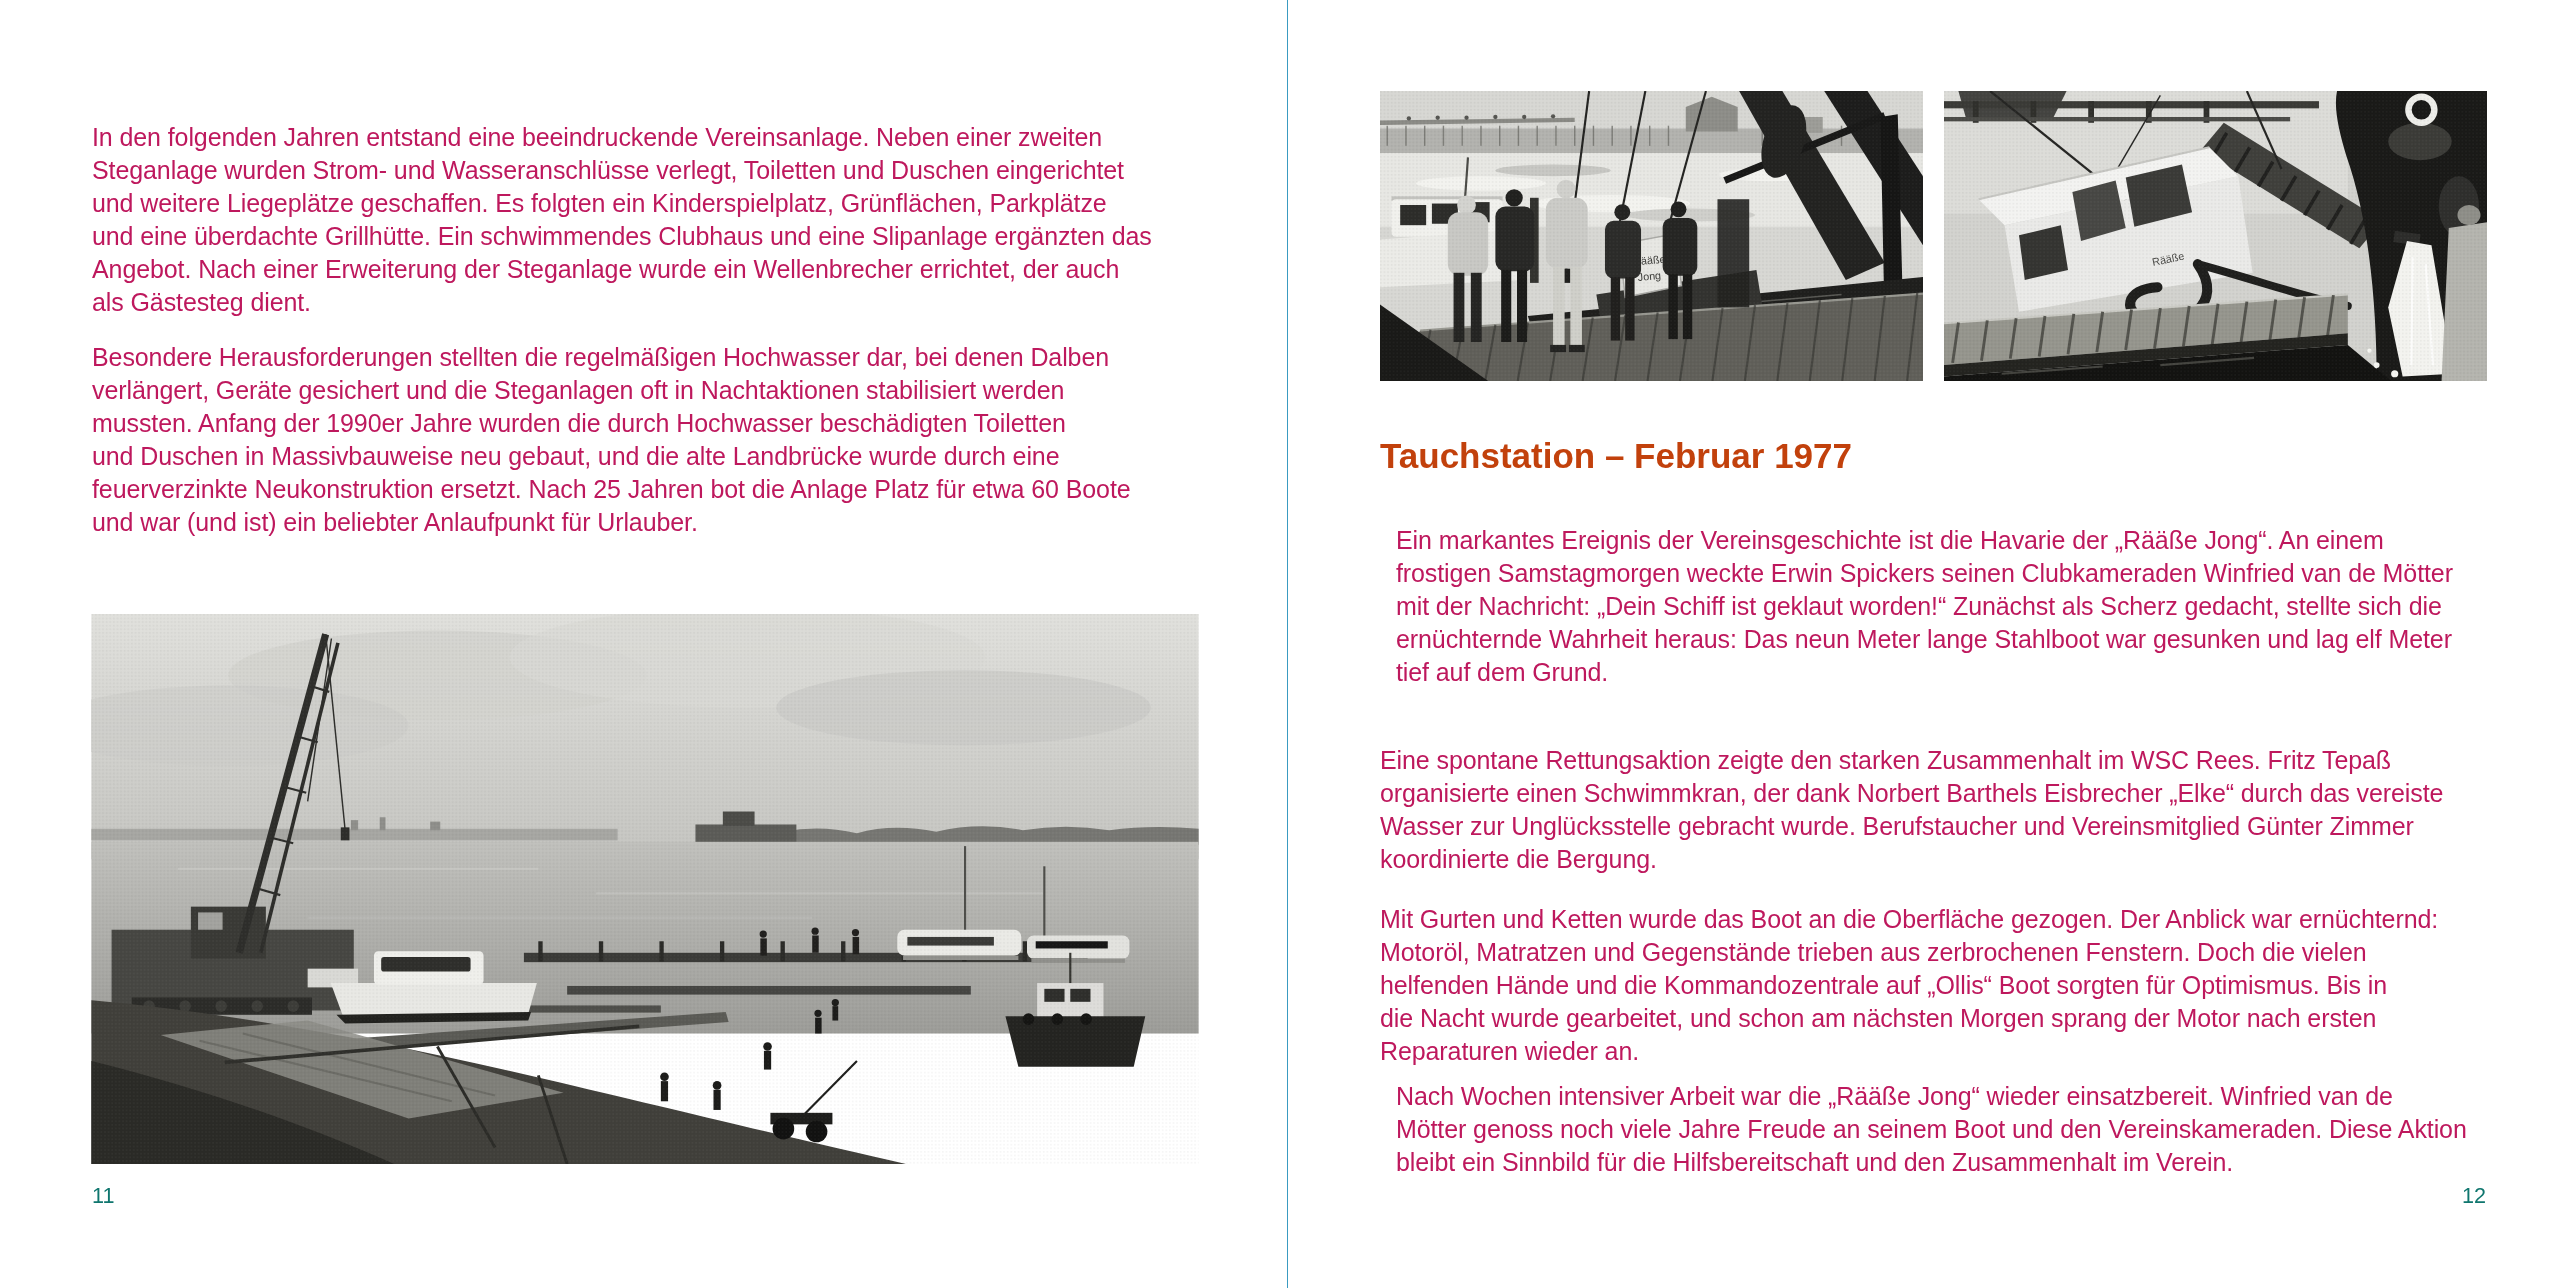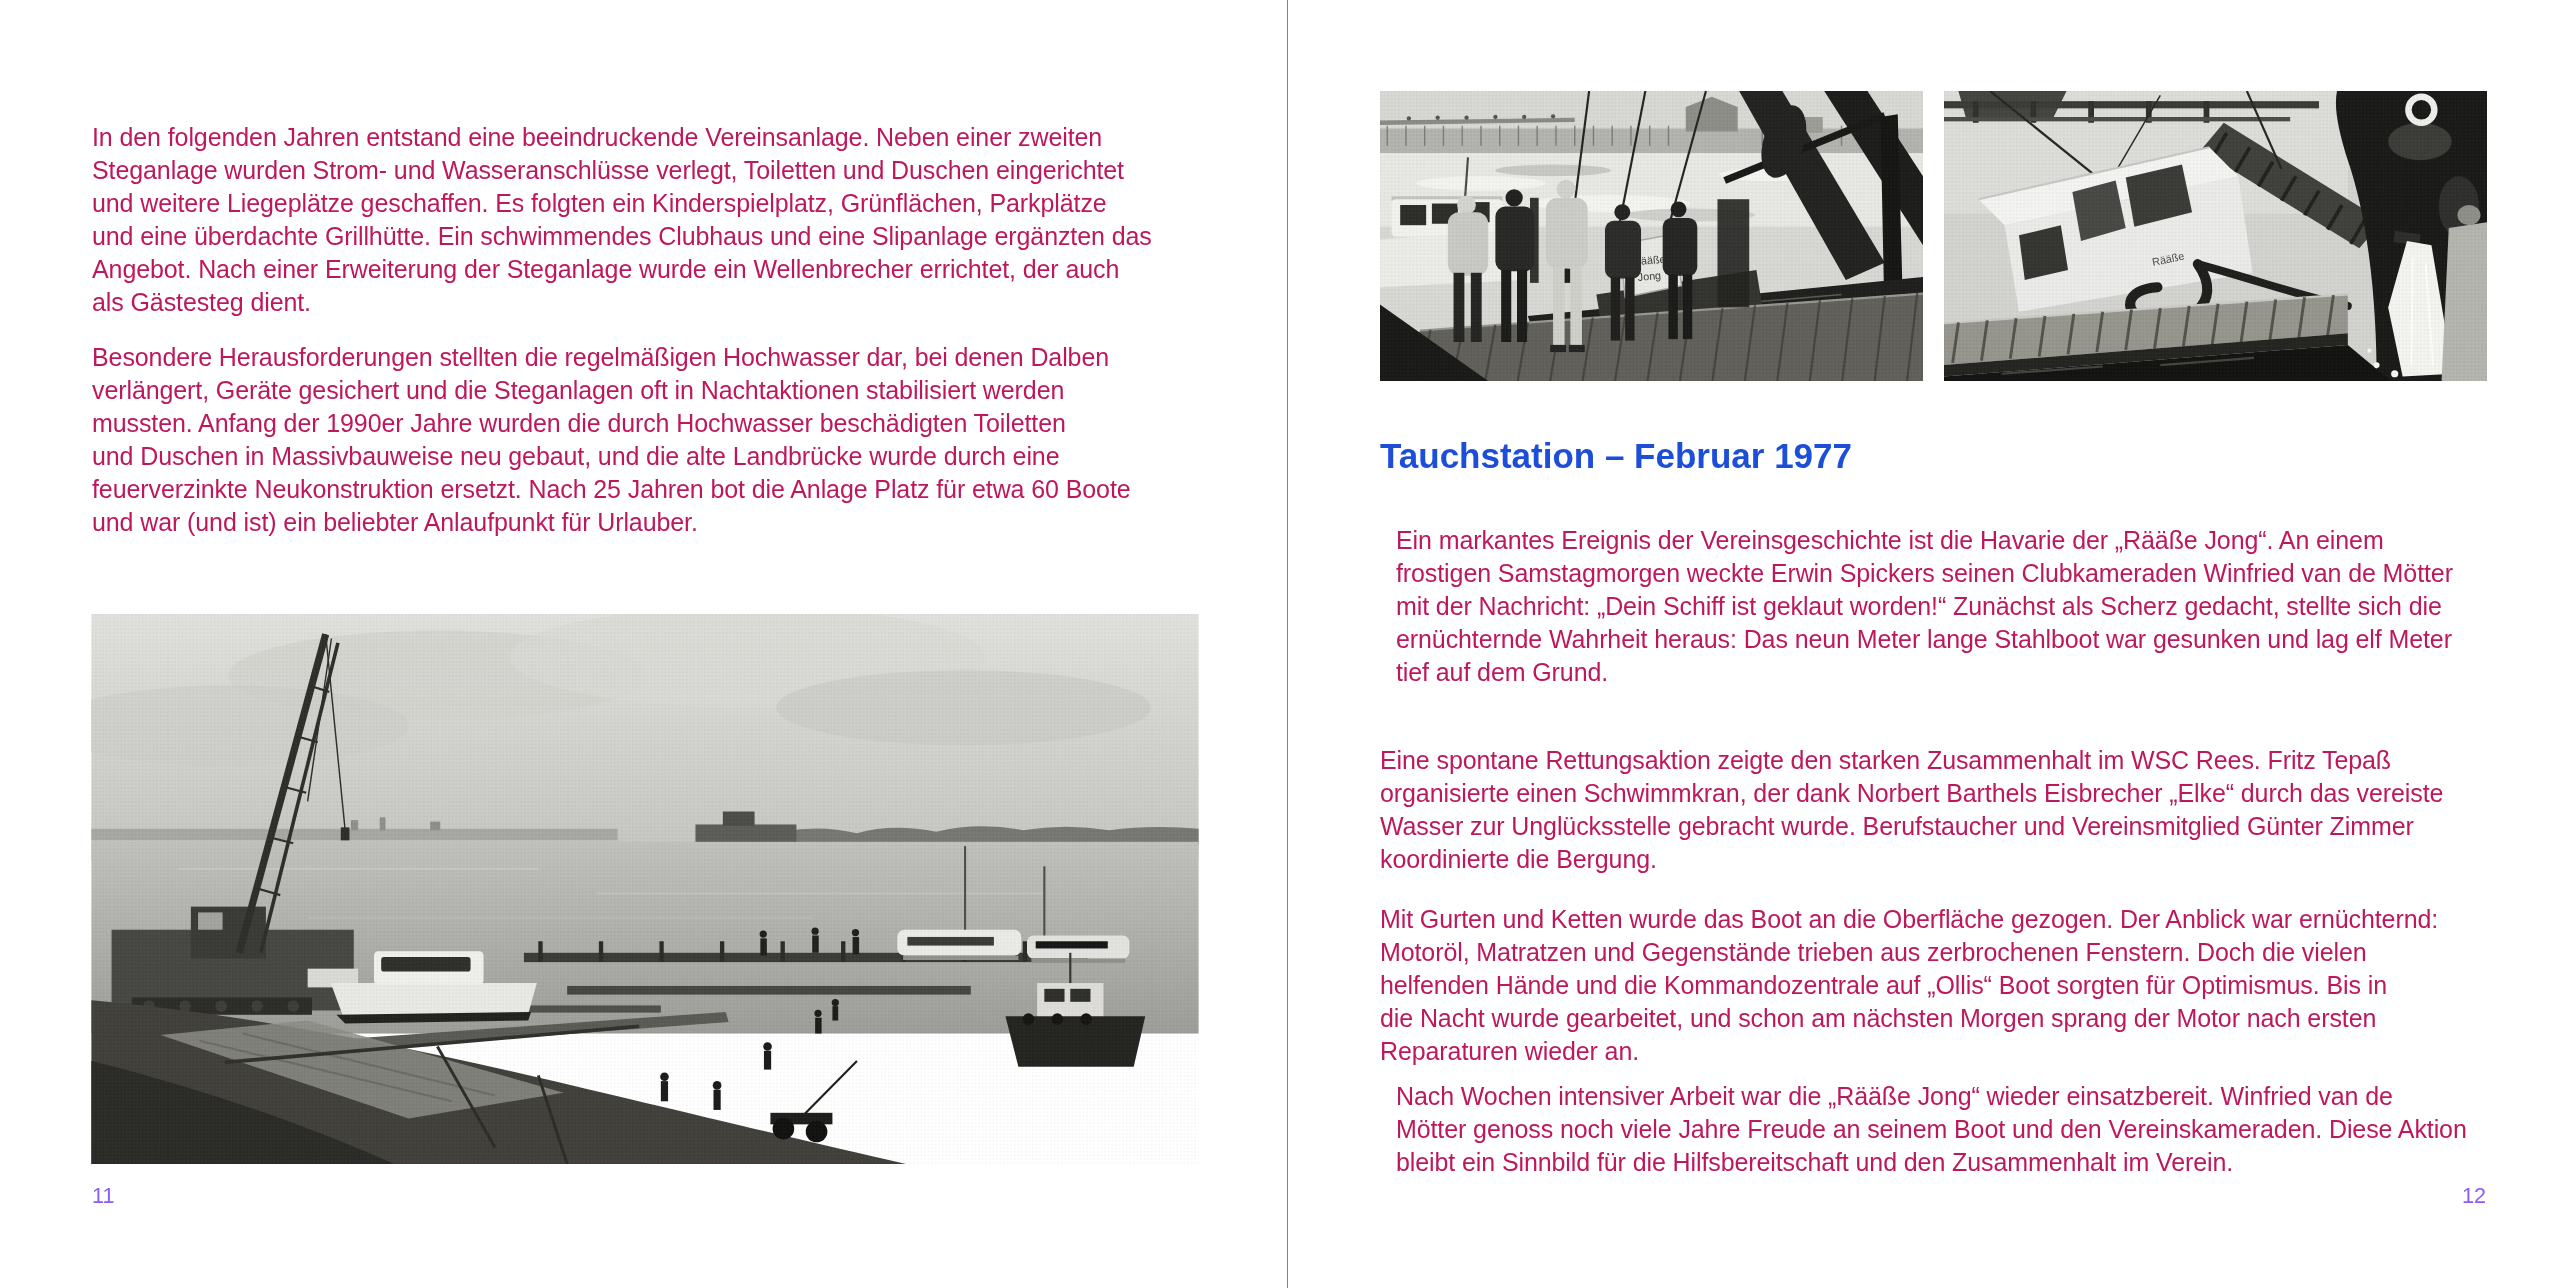--- a/index.html
+++ b/index.html
@@ -10,23 +10,23 @@
   .page{position:absolute;top:0;width:1288px;height:1288px;background:#ffffff;}
   .page-left{left:0;}
   .page-right{left:1288px;width:1288px;}
   .divider{position:absolute;top:0;height:1288px;width:2.2px;}
   .body-par{
     position:absolute;white-space:pre;font-size:25px;line-height:33px;
     letter-spacing:-0.1px;color:#be185d;
   }
   .heading{
     position:absolute;font-size:35px;line-height:40px;font-weight:bold;
-    letter-spacing:0;color:#1d4ed8;white-space:pre;
+    letter-spacing:0;color:#c2410c;white-space:pre;
   }
-  .pagenum{position:absolute;font-size:21.6px;color:#8b5cf6;}
+  .pagenum{position:absolute;font-size:21.6px;color:#0f766e;}
   figure.photo{position:absolute;margin:0;padding:0;}
   figure.photo svg{display:block;width:100%;height:100%;}
   svg text{font-family:"Liberation Sans",sans-serif;}
 </style>
 </head>
 <body>
 
 <section class="page page-left">
 
   <div class="body-par" style="left:92px;top:121px;">In den folgenden Jahren entstand eine beeindruckende Vereinsanlage. Neben einer zweiten

